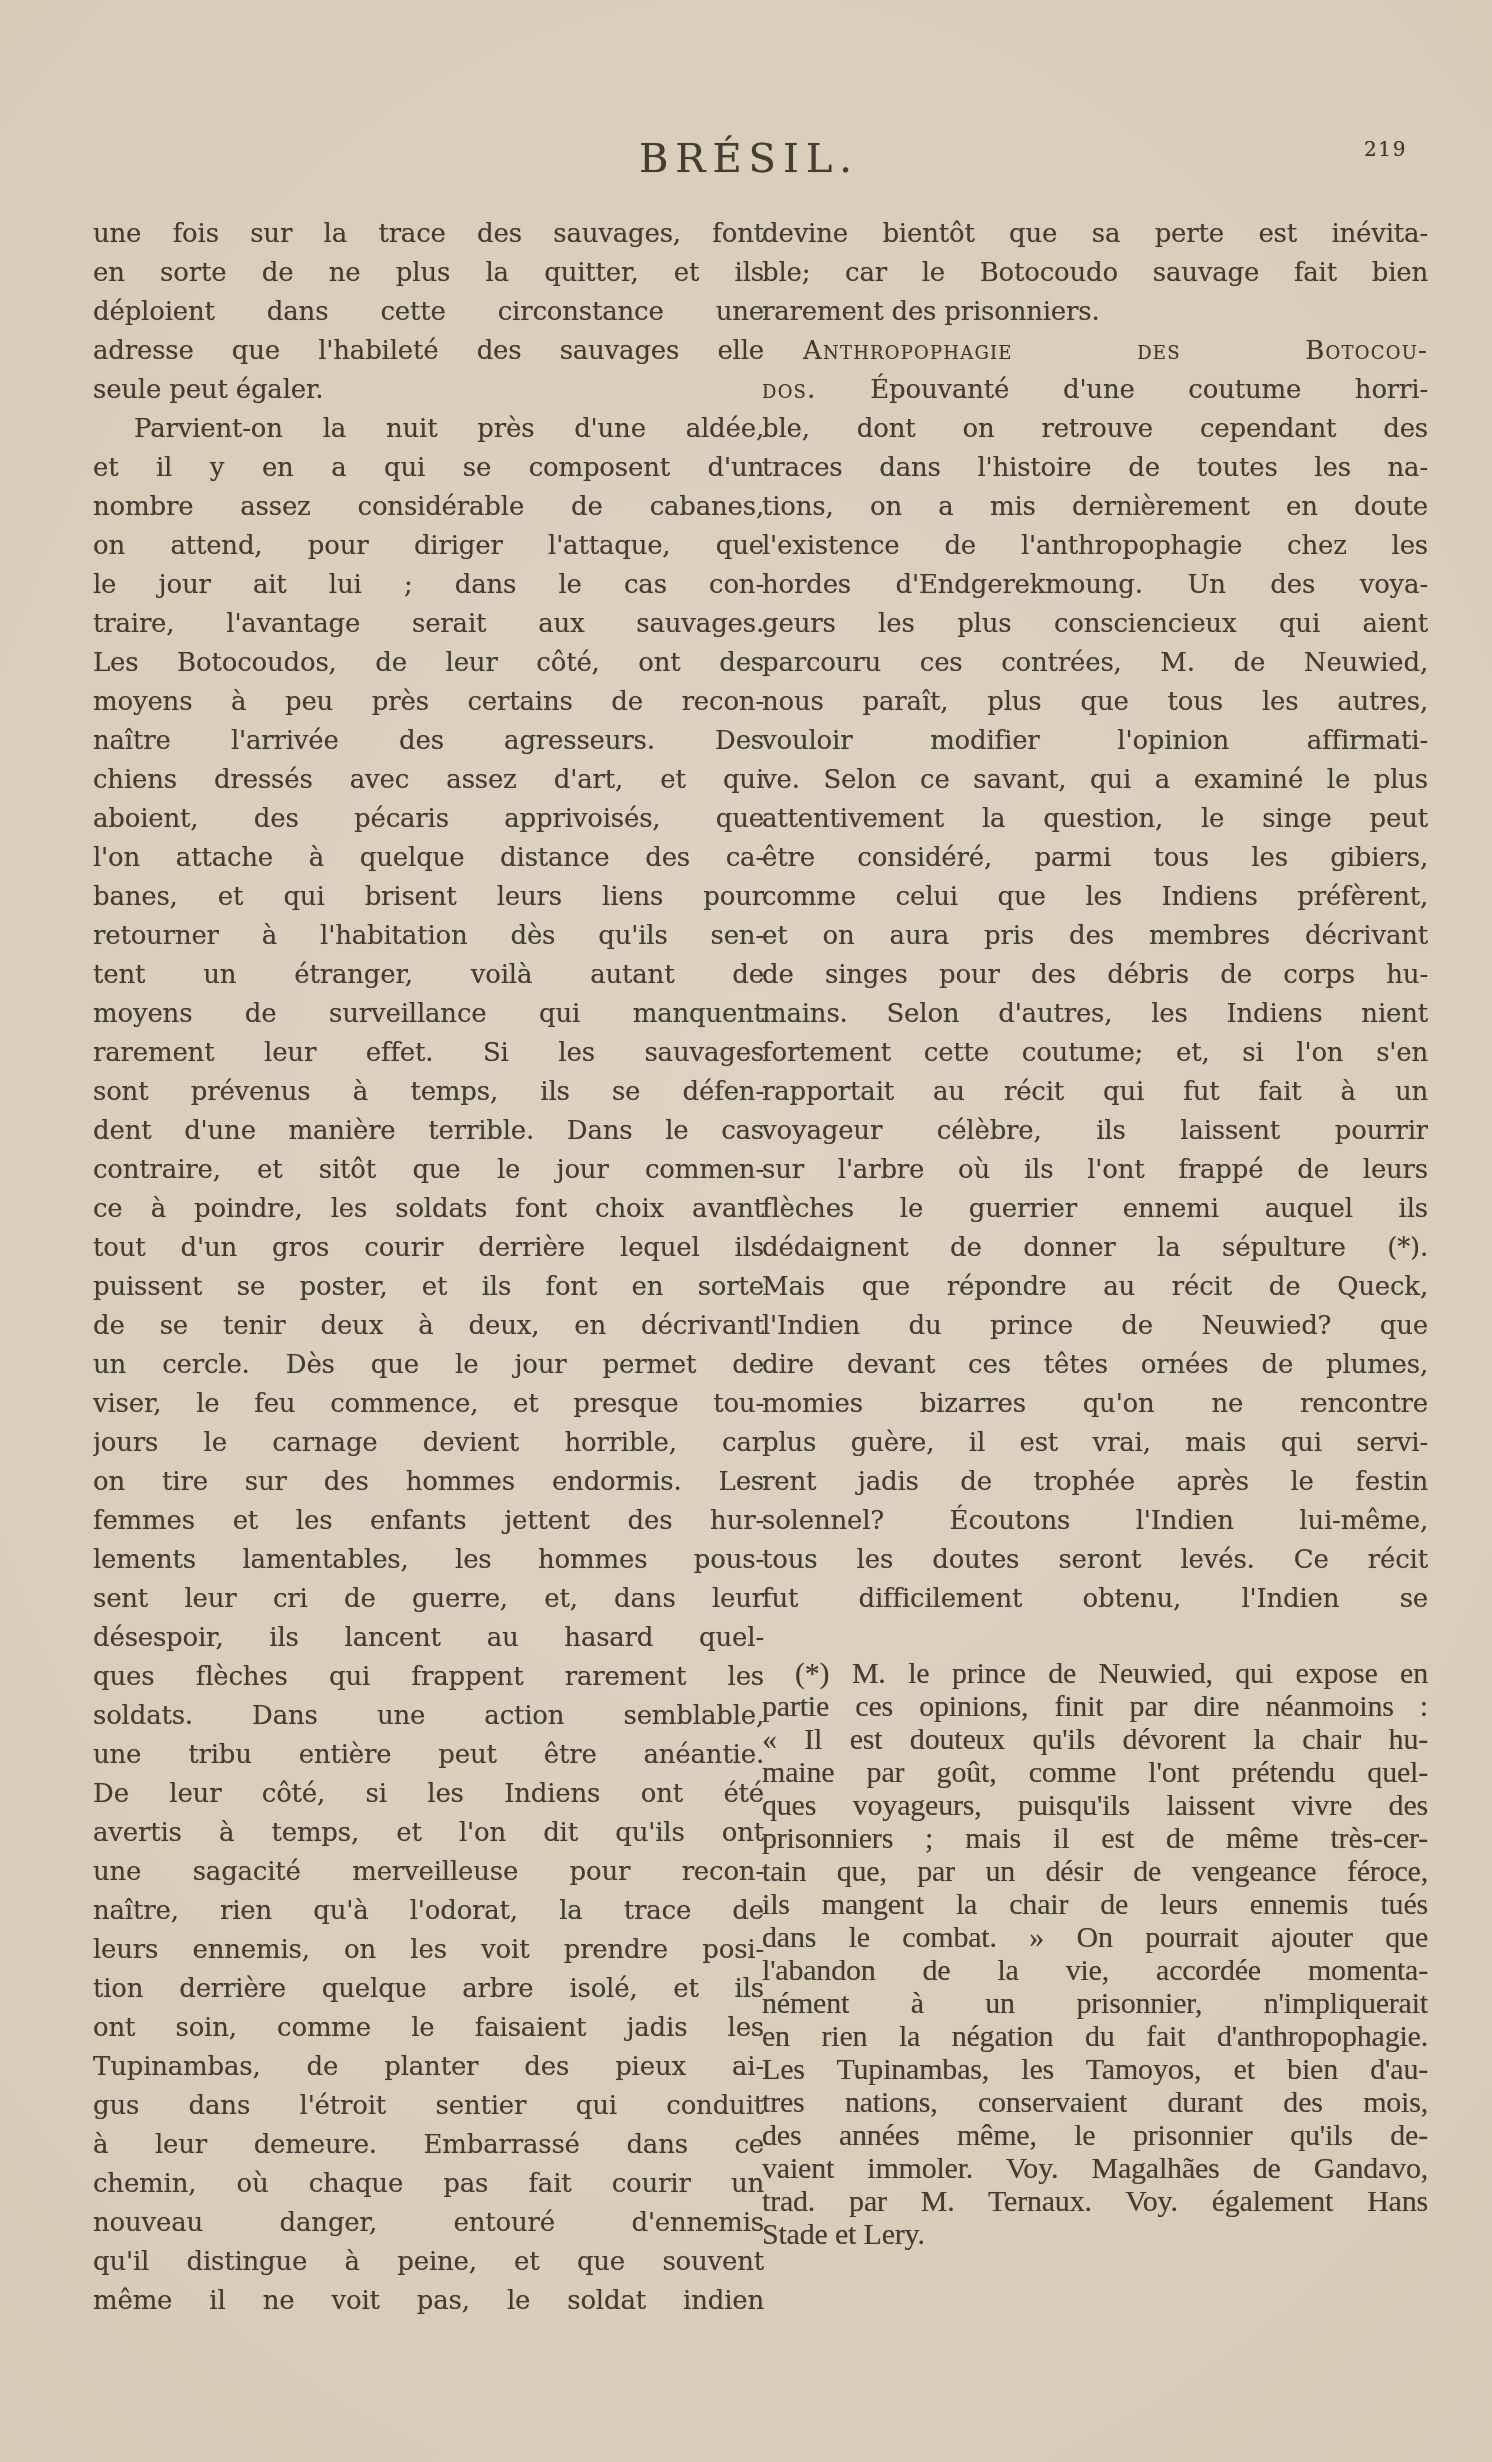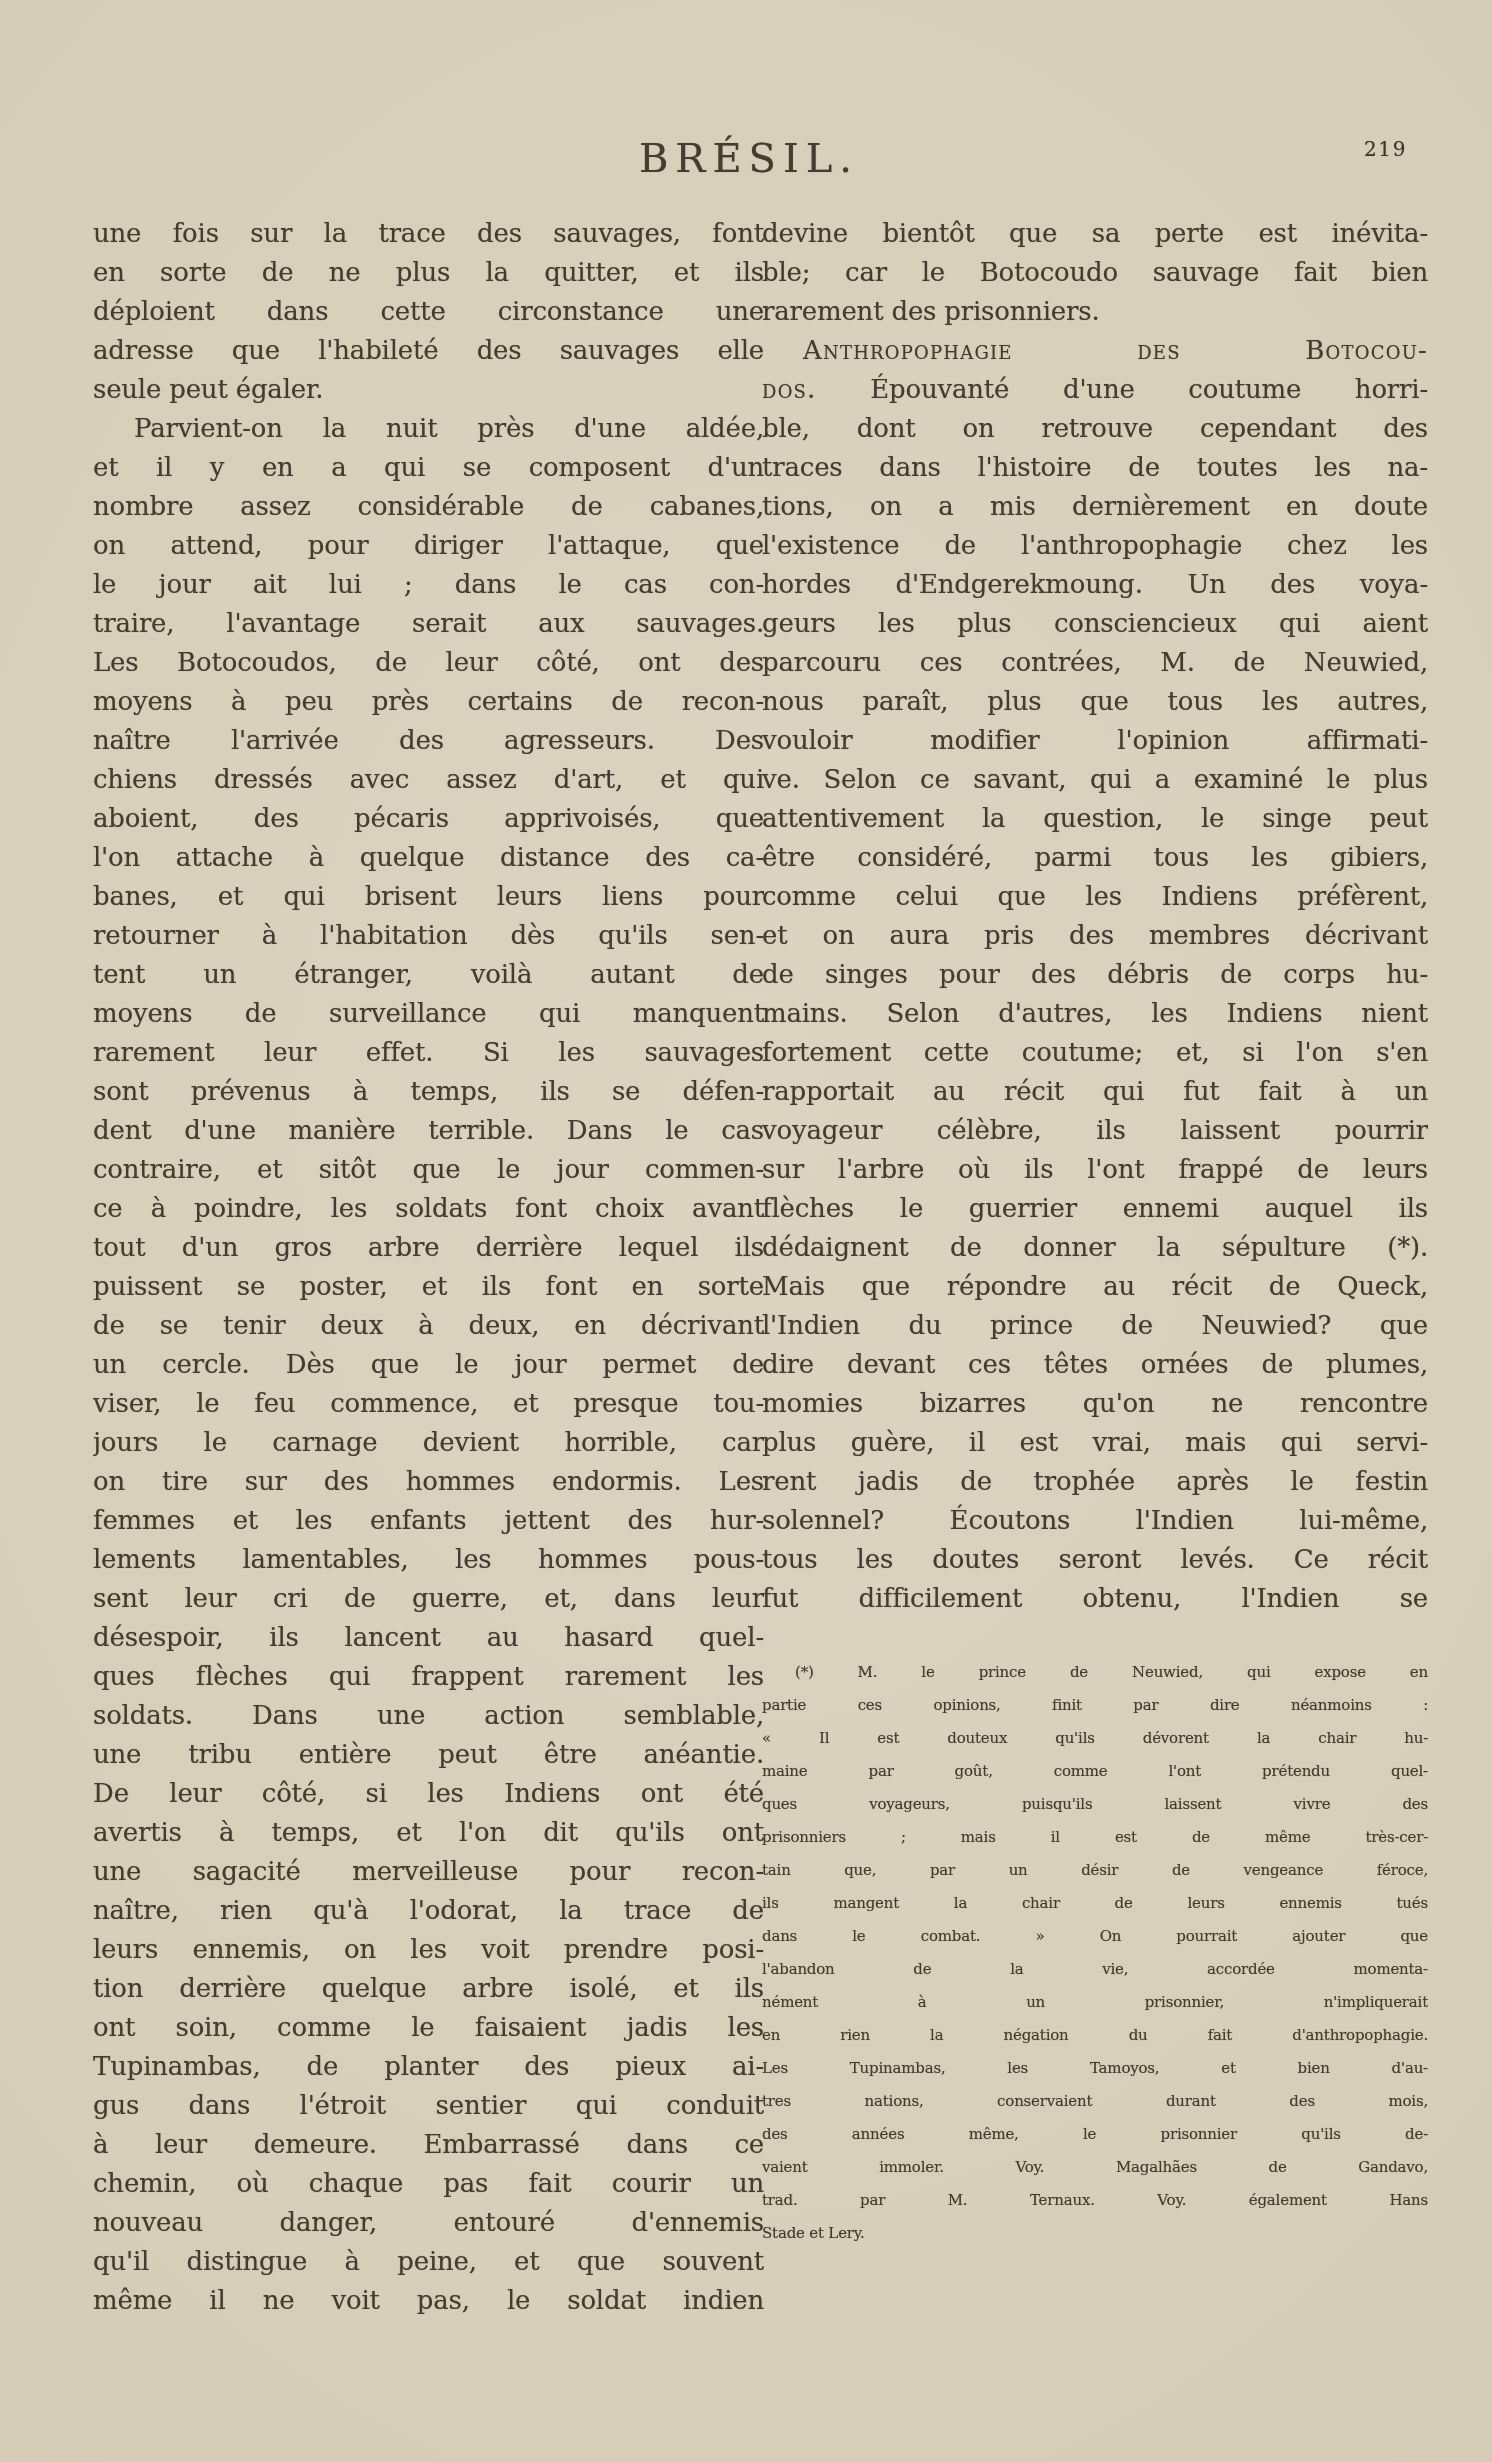--- a/index.html
+++ b/index.html
@@ -60,24 +60,25 @@
     height: 39px;
   }
   .line.endline { text-align-last: left; }
   .para.indent .line.firstline { padding-left: 41px; }
   .sc {
     font-variant: small-caps;
     letter-spacing: 1.2px;
   }
   .footnote { margin-top: 38px; }
   .footnote .line {
-    font-size: 15px;
+    font-size: 30px;
     line-height: 33px;
     height: 33px;
     letter-spacing: -0.2px;
+    font-family: Liberation Serif, serif;
   }
   .footnote .para.indent .line.firstline { padding-left: 33px; }
 </style>
 </head>
 <body>
 
 <div class="page-header">
   <div class="running-title">BRÉSIL.</div>
   <div class="page-number">219</div>
 </div>
@@ -105,21 +106,21 @@
       <div class="line">l'on attache à quelque distance des ca-</div>
       <div class="line">banes, et qui brisent leurs liens pour</div>
       <div class="line">retourner à l'habitation dès qu'ils sen-</div>
       <div class="line">tent un étranger, voilà autant de</div>
       <div class="line">moyens de surveillance qui manquent</div>
       <div class="line">rarement leur effet. Si les sauvages</div>
       <div class="line">sont prévenus à temps, ils se défen-</div>
       <div class="line">dent d'une manière terrible. Dans le cas</div>
       <div class="line">contraire, et sitôt que le jour commen-</div>
       <div class="line">ce à poindre, les soldats font choix avant</div>
-      <div class="line">tout d'un gros arbre derrière lequel ils</div>
+      <div class="line">tout d'un gros courir derrière lequel ils</div>
       <div class="line">puissent se poster, et ils font en sorte</div>
       <div class="line">de se tenir deux à deux, en décrivant</div>
       <div class="line">un cercle. Dès que le jour permet de</div>
       <div class="line">viser, le feu commence, et presque tou-</div>
       <div class="line">jours le carnage devient horrible, car</div>
       <div class="line">on tire sur des hommes endormis. Les</div>
       <div class="line">femmes et les enfants jettent des hur-</div>
       <div class="line">lements lamentables, les hommes pous-</div>
       <div class="line">sent leur cri de guerre, et, dans leur</div>
       <div class="line">désespoir, ils lancent au hasard quel-</div>

